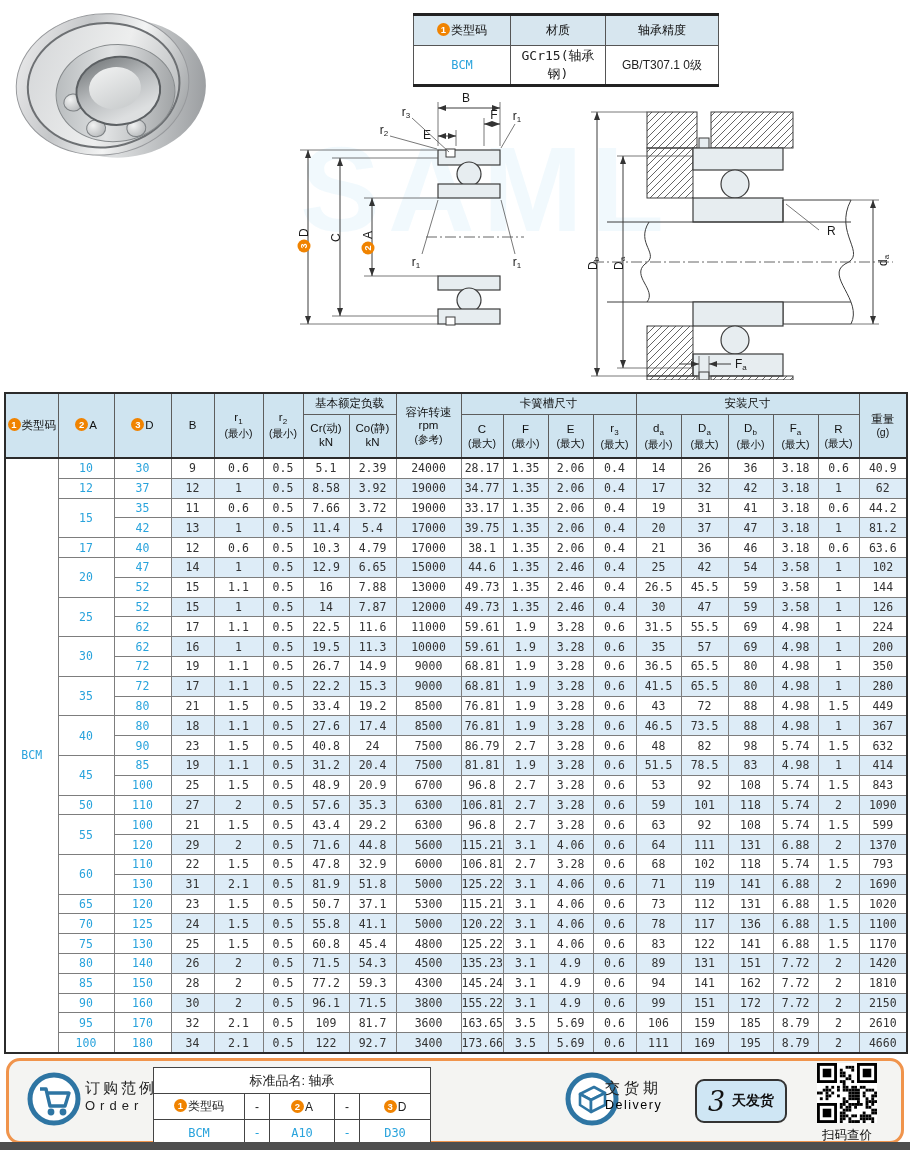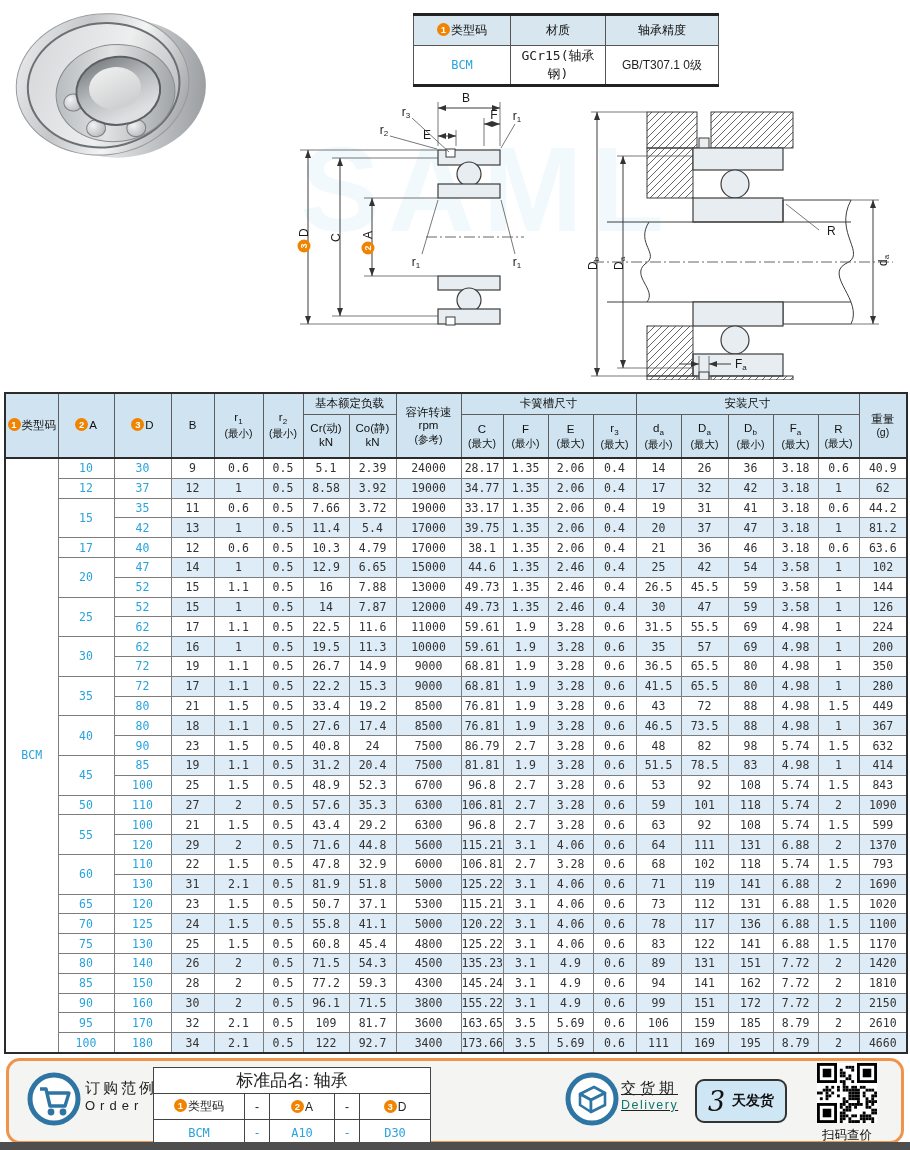--- a/index.html
+++ b/index.html
@@ -57,27 +57,27 @@
   .sym sub{font-size:8px;}
   
   .footer{position:absolute;left:6px;top:1058px;width:892px;height:80px;border:3px solid #f0944c;
           border-radius:14px;background:#f4f4f2;z-index:2;}
   .cart-circ{position:absolute;left:18px;top:11px;}
   .order-txt{position:absolute;left:76px;top:18px;width:118px;}
   .order-txt .cn{font-size:15px;letter-spacing:3px;color:#222;}
   .order-txt .en{font-size:13px;letter-spacing:5px;color:#222;}
   .order-table{position:absolute;left:144px;top:6px;border-collapse:collapse;font-size:12px;background:#fff;}
   .order-table td,.order-table th{border:1px solid #444;text-align:center;font-weight:normal;}
-  .order-table th{height:23px;font-size:17px;}
+  .order-table th{height:23px;font-size:13px;}
   .order-table td{height:23px;}
   .ot-c1{width:88px}.ot-d{width:22px}.ot-c2{width:62px}.ot-c3{width:68px}
   .deliv-circ{position:absolute;left:556px;top:11px;}
-  .deliv-txt{position:absolute;left:612px;top:18px;width:86px;text-decoration:underline;}
+  .deliv-txt{position:absolute;left:596px;top:18px;width:86px;}
   .deliv-txt .cn{font-size:15px;letter-spacing:4px;color:#222;}
-  .deliv-txt .en{font-size:12.5px;letter-spacing:1.5px;color:#0f766e;}
+  .deliv-txt .en{font-size:12.5px;letter-spacing:1.5px;color:#000000;}
   .days-box{position:absolute;left:686px;top:18px;width:88px;height:40px;border:2px solid #333;border-radius:9px;
             background:#cfe6f4;display:flex;align-items:center;justify-content:center;gap:7px;}
   .days-box .dnum{font-size:27px;font-style:italic;font-family:"DejaVu Serif","Liberation Serif",serif;color:#111;}
   .days-box .dunit{font-size:14px;font-weight:bold;color:#111;}
   .qr-wrap{position:absolute;left:800px;top:2px;width:76px;text-align:center;}
   .qr-label{font-size:12.5px;margin-top:0px;color:#111;}
   .bottom-bar{position:absolute;left:0;top:1142px;width:910px;height:8px;background:#4e4e4e;z-index:2;}
 </style>
 </head>
 <body>
@@ -646,21 +646,21 @@
         <td class="v">4.98</td>
         <td class="v">1</td>
         <td class="v">414</td>
       </tr>
       <tr>
         <td class="dcell">100</td>
         <td class="v">25</td>
         <td class="v">1.5</td>
         <td class="v">0.5</td>
         <td class="v">48.9</td>
-        <td class="v">52.3</td>
+        <td class="v">20.9</td>
         <td class="v">6700</td>
         <td class="v">96.8</td>
         <td class="v">2.7</td>
         <td class="v">3.28</td>
         <td class="v">0.6</td>
         <td class="v">53</td>
         <td class="v">92</td>
         <td class="v">108</td>
         <td class="v">5.74</td>
         <td class="v">1.5</td>

